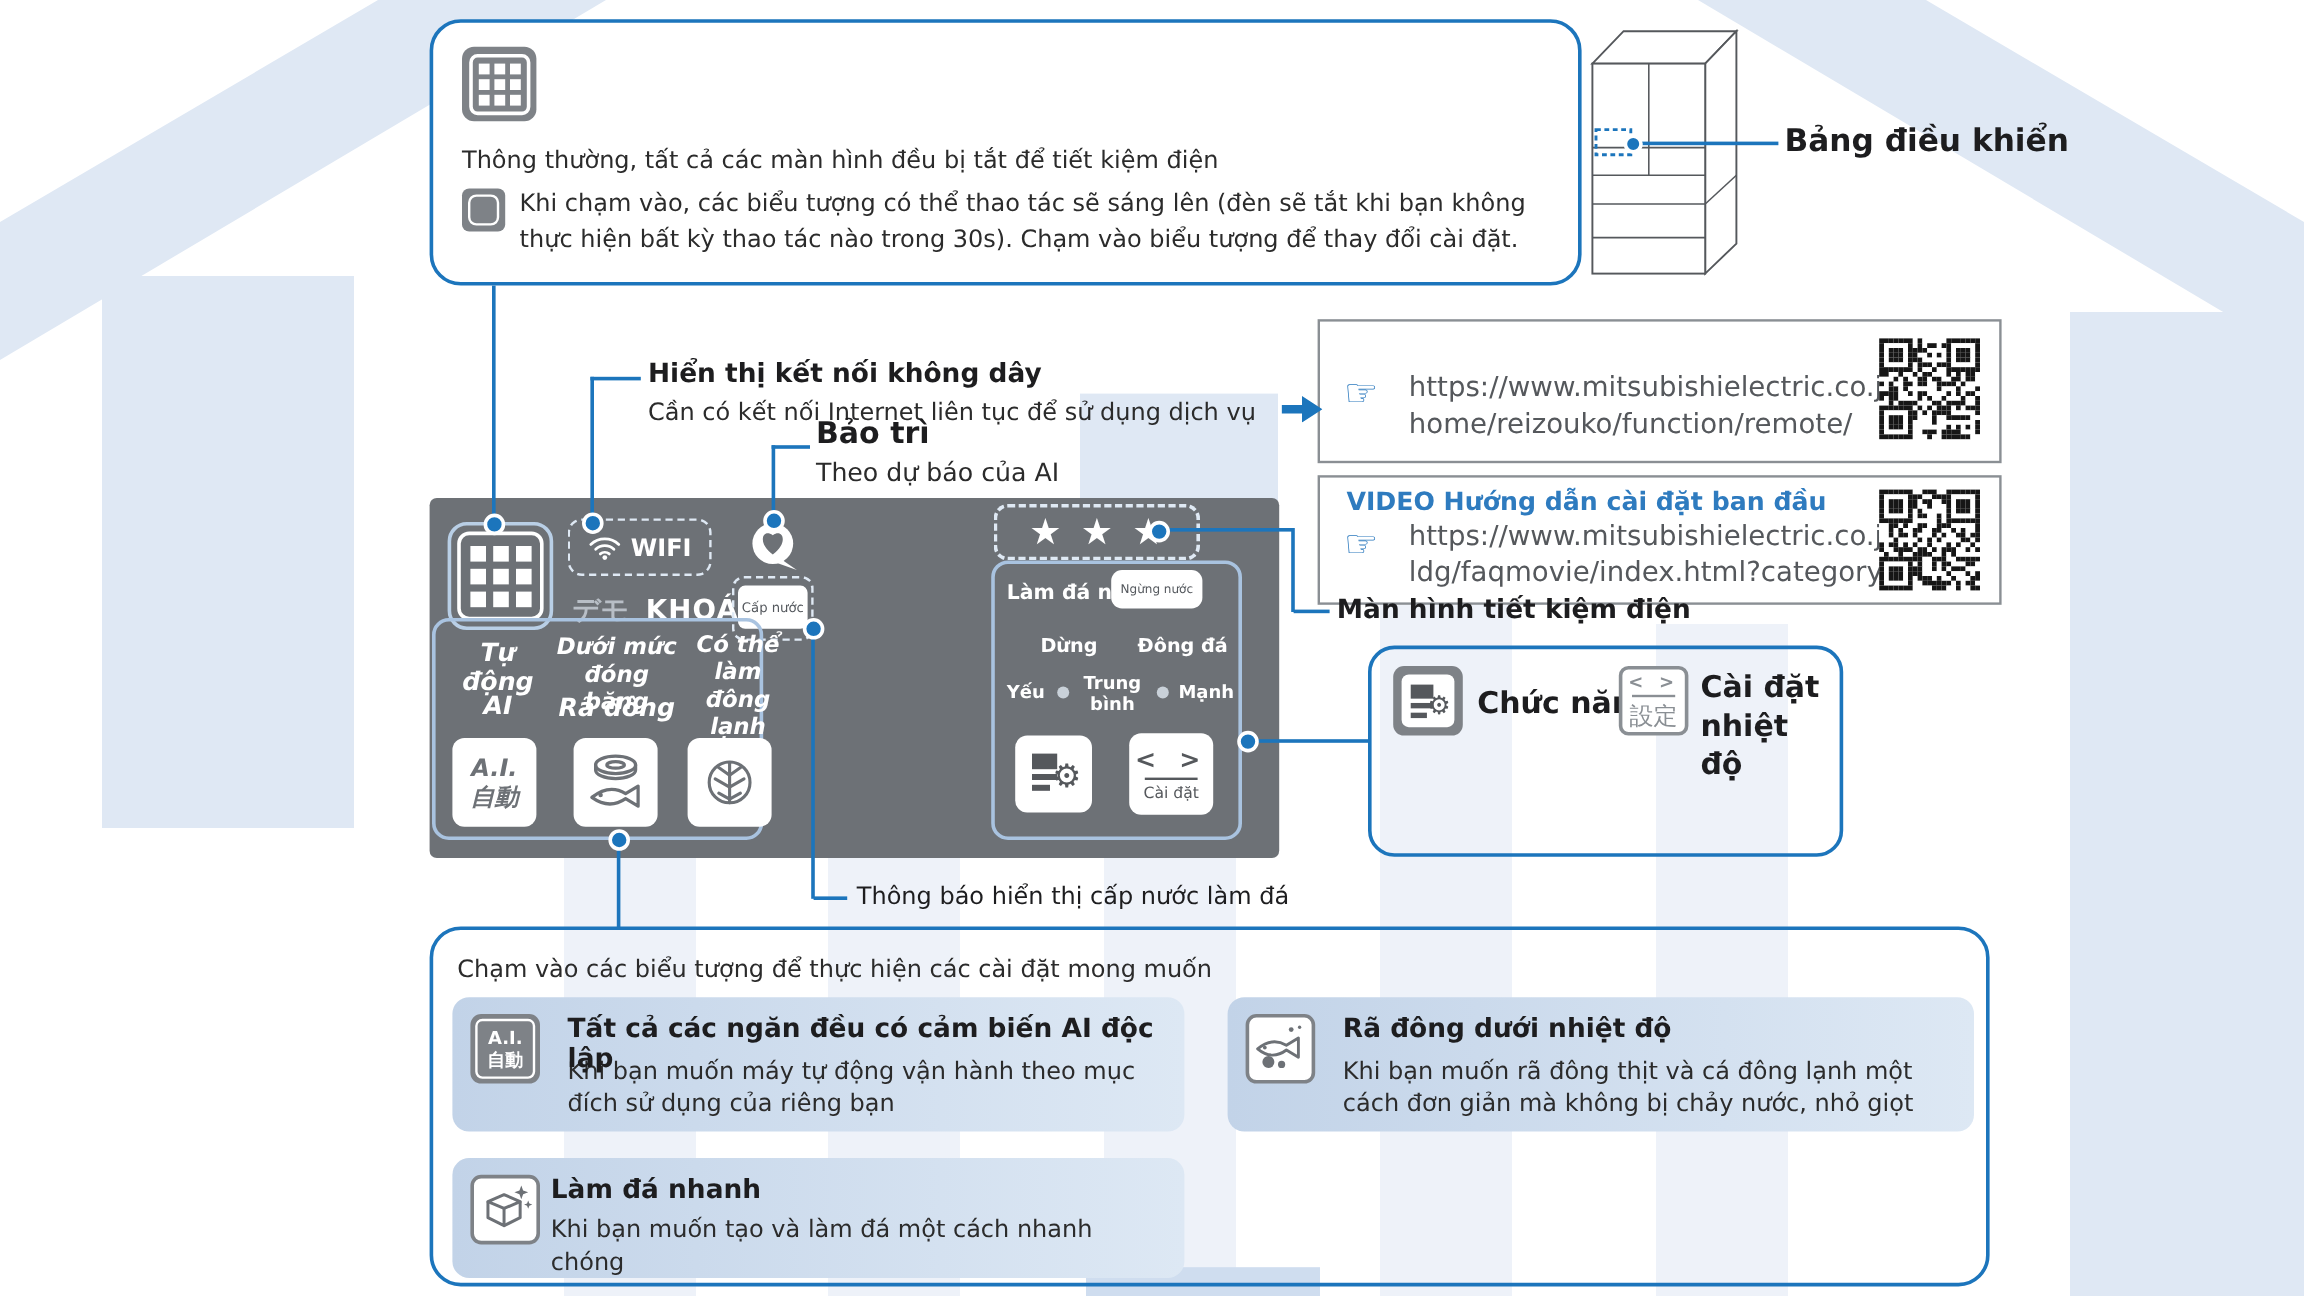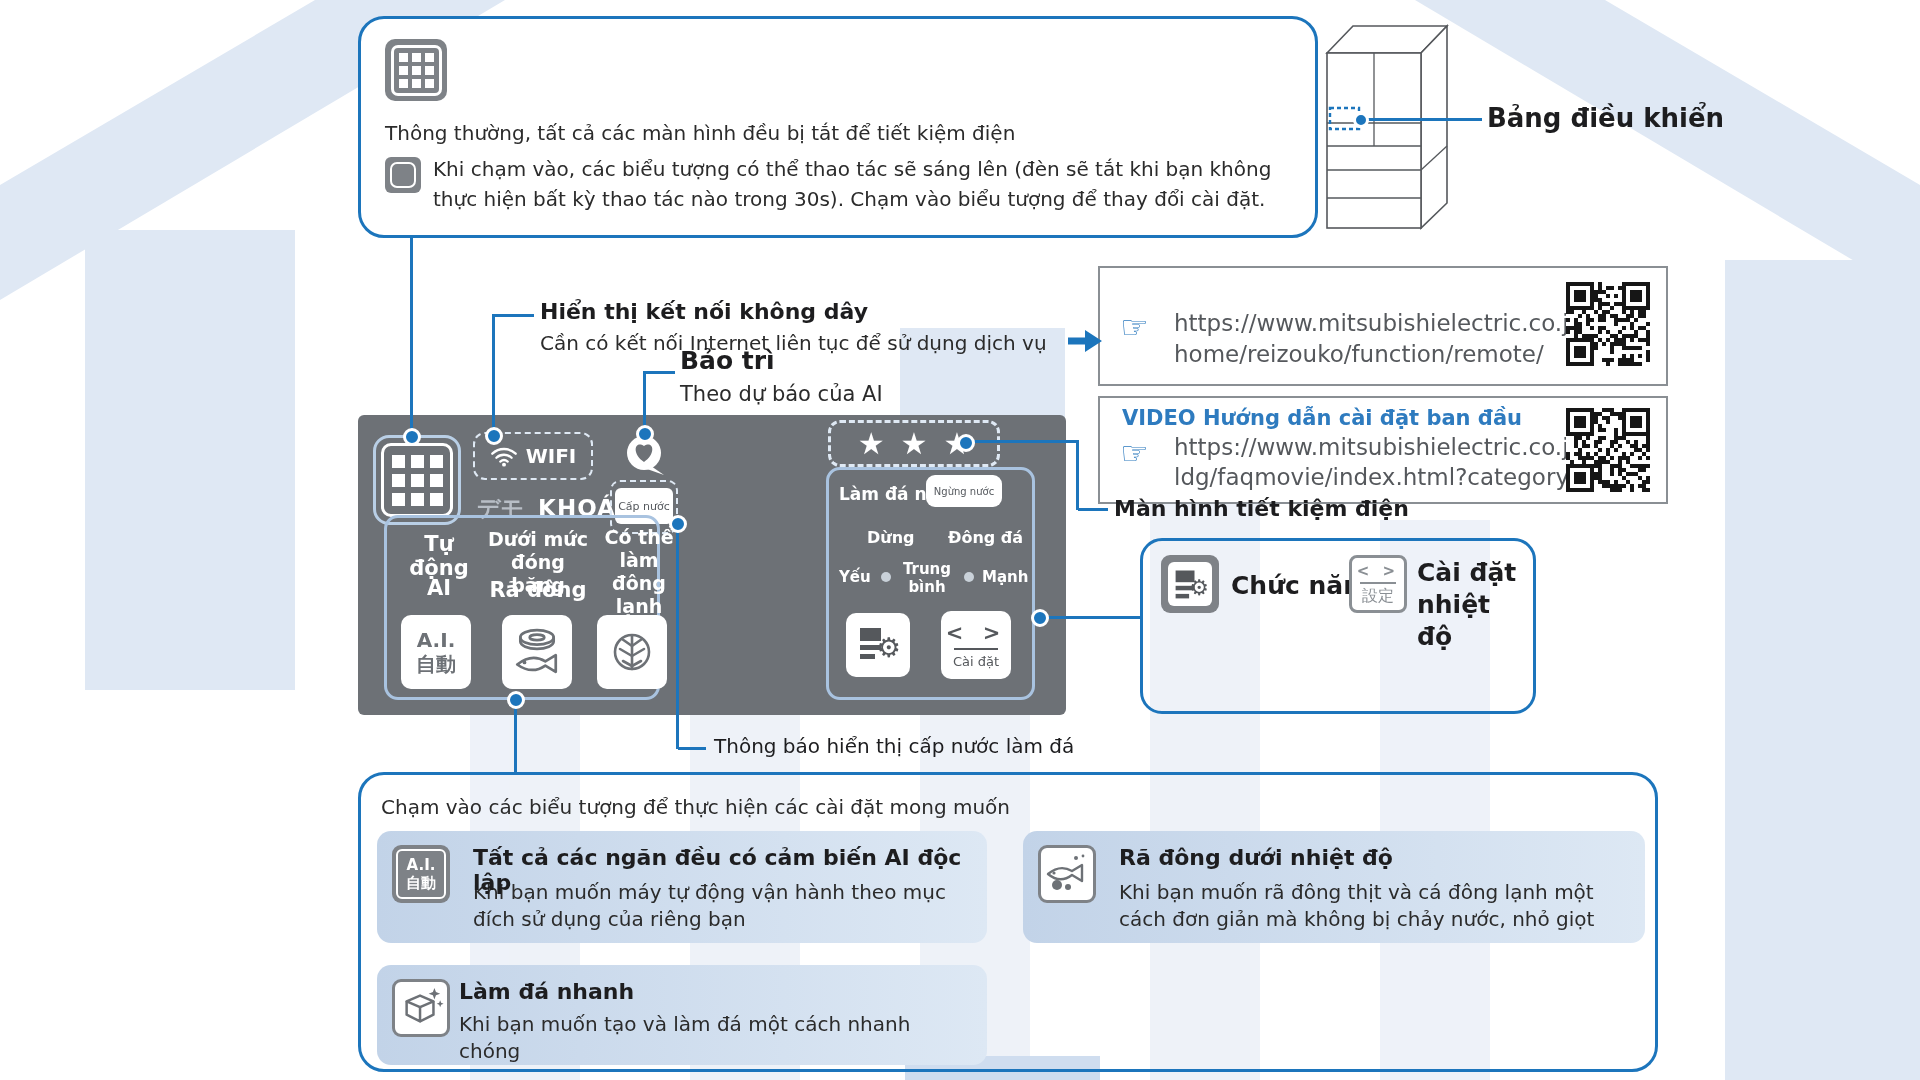--- a/index.html
+++ b/index.html
@@ -162,21 +162,21 @@
         <polygon points="28,32 41,41 24,35" fill="#fff"></polygon>
         <path d="M21 28 C 8 19, 12 6, 21 12 C 30 6, 34 19, 21 28 Z" fill="#6d7176"></path>
       </svg>
     </div>
 
     <div class="dashed" style="left:252px;top:65px;width:68px;height:54px;border-radius:10px;"></div>
     <div class="wbtn" style="left:257px;top:73px;width:58px;height:36px;font-size:11px;">
       <span>Cấp nước</span>
     </div>
 
-    <div class="subpanel" style="left:26px;top:100px;width:276px;height:185px;">
+    <div class="subpanel" style="left:2px;top:100px;width:276px;height:185px;font-style:italic;">
       <div class="ptxt pre" style="left:8px;top:14px;width:88px;font-size:21px;font-weight:bold;">Tự động</div>
       <div class="ptxt" style="left:8px;top:58px;width:88px;font-size:21px;font-weight:bold;">AI</div>
       <div class="icon-tile" style="left:14px;top:97px;width:70px;height:74px;">
         <span class="pre" style="color:#6d7176;font-weight:bold;font-size:20px;line-height:24px;text-align:center;">A.I.
 自動</span>
       </div>
       <div class="ptxt pre" style="left:96px;top:10px;width:110px;font-size:19px;font-weight:bold;line-height:23px;">Dưới mức
 đóng băng</div>
       <div class="ptxt" style="left:96px;top:60px;width:110px;font-size:21px;font-weight:bold;">Rã đông</div>
       <div class="icon-tile" style="left:115px;top:97px;width:70px;height:74px;">
@@ -1171,21 +1171,21 @@
             <div class="r3"></div>
             <span class="gear" style="font-size:24px;">⚙</span>
           </div>
       </div>
     </div>
     <div class="abs" style="left:88px;top:30px;font-size:25px;font-weight:bold;">Chức năng</div>
     <div class="abs" style="left:206px;top:14px;width:58px;height:58px;background:#fff;border:3px solid #8a8f94;border-radius:8px;box-sizing:border-box;
                 display:flex;flex-direction:column;align-items:center;justify-content:center;color:#8a8f94;">
       <span style="font-size:15px;font-weight:bold;letter-spacing:4px;">&lt; &gt;</span>
       <div style="width:36px;border-top:2px solid #8a8f94;margin:2px 0;"></div>
-      <span style="font-size:16px;">設定</span>
+      <span style="font-size:20px;">設定</span>
     </div>
     <div class="abs pre" style="left:274px;top:16px;font-size:25px;font-weight:bold;line-height:32px;">Cài đặt
 nhiệt độ</div>
   </div>
 
   <div class="bluebox" style="left:358px;top:772px;width:1300px;height:300px;z-index:2;">
     <div class="abs" style="left:20px;top:20px;font-size:20px;color:#2b2b2b;">Chạm vào các biểu tượng để thực hiện các cài đặt mong muốn</div>
 
     <div class="card" style="left:16px;top:56px;width:610px;height:112px;">
       <div class="card-icon-gray">

